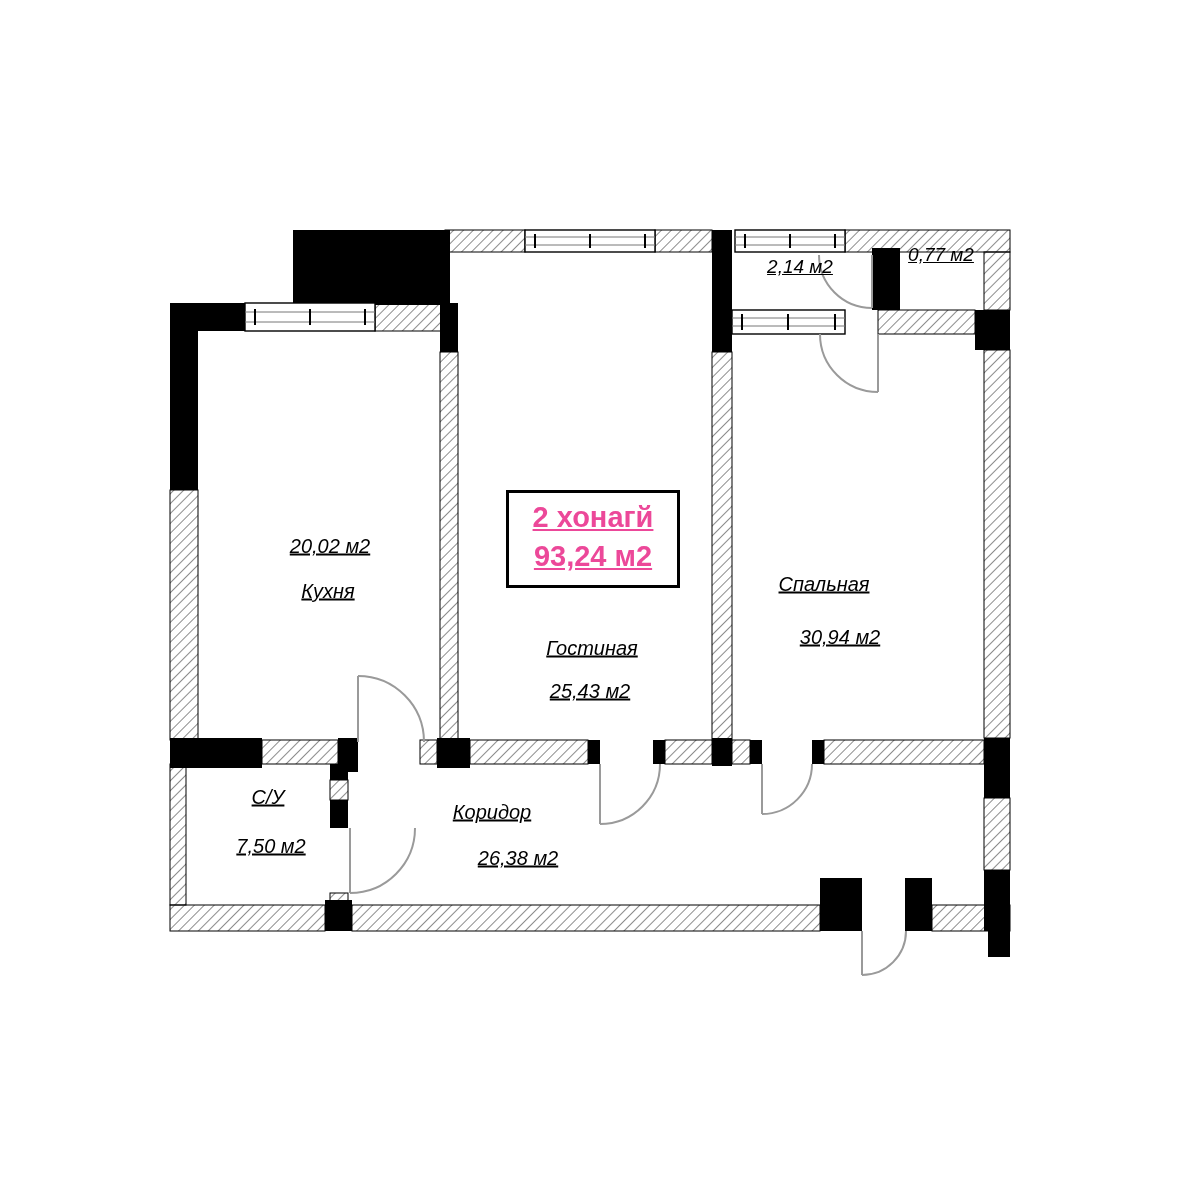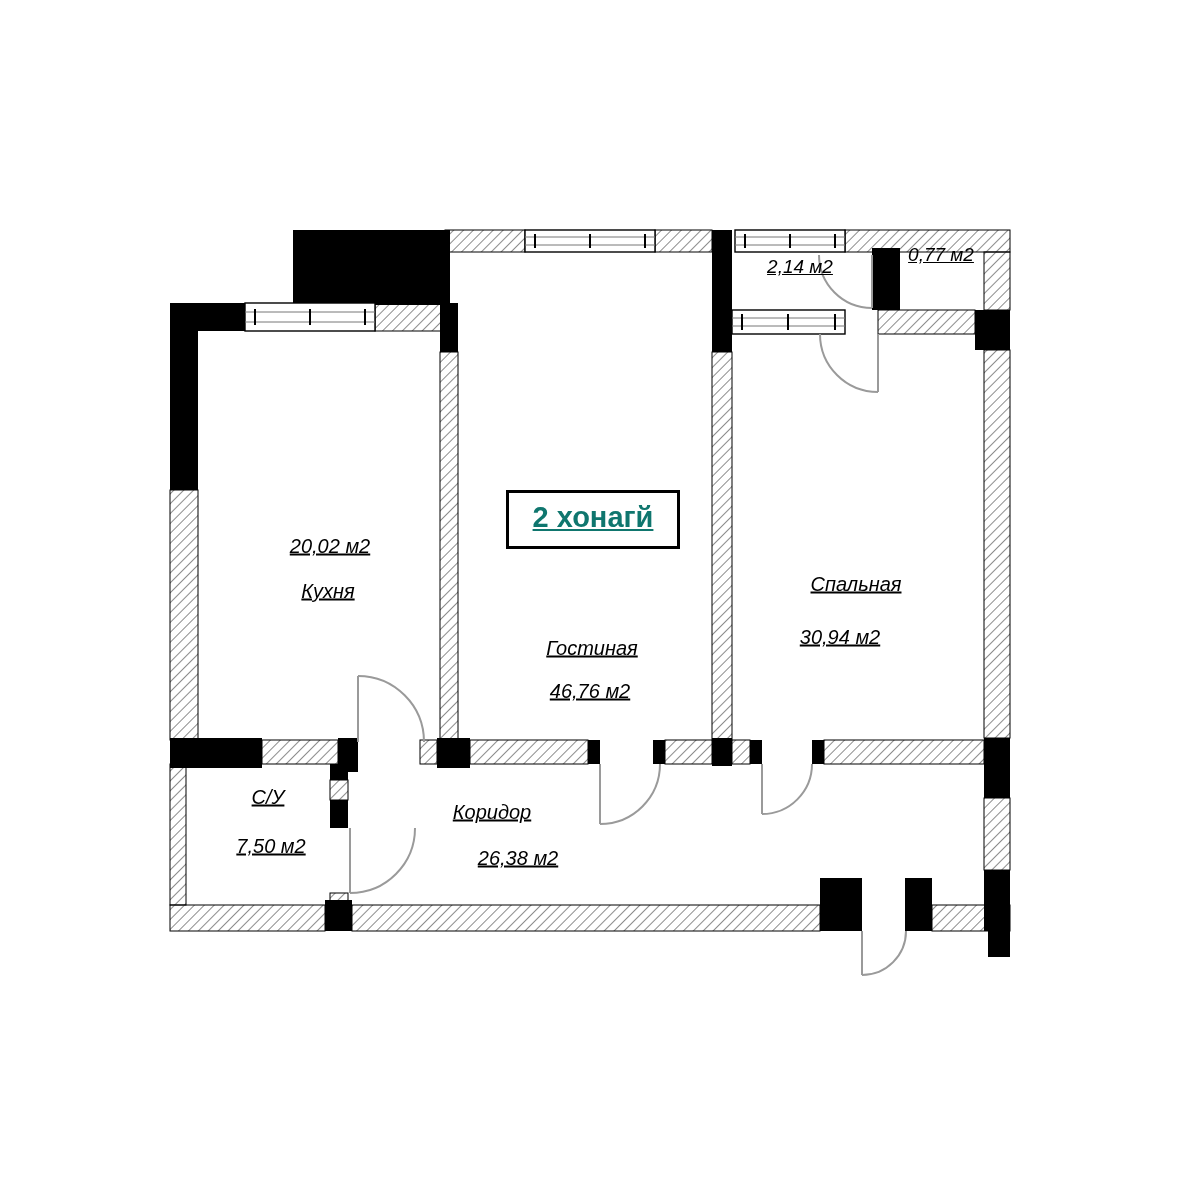--- a/index.html
+++ b/index.html
@@ -6,21 +6,21 @@
   .stage{position:relative;width:1181px;height:1181px;background:#ffffff;overflow:hidden;
          font-family:"Liberation Sans",sans-serif;}
   .plan-svg{position:absolute;left:0;top:0;}
   .label{position:absolute;transform:translate(-50%,-50%);
          font-style:italic;font-size:20px;color:#000;
          text-decoration:underline;white-space:nowrap;}
   .label.small{font-size:19px;}
   .titlebox{position:absolute;left:506px;top:490px;width:168px;
             border:3px solid #000;background:#fff;text-align:center;
             padding:5px 0 9px;}
-  .titleline{font-weight:bold;font-size:29px;color:#0f766e;
+  .titleline{font-weight:bold;font-size:29px;color:#ec4899;
              text-decoration:underline;line-height:1.35;white-space:nowrap;}
 </style>
 </head>
 <body>
 
 <div class="stage">
 
   <svg class="plan-svg" width="1181" height="1181" viewBox="0 0 1181 1181">
     <defs>
       <pattern id="hatch" width="7" height="7" patternUnits="userSpaceOnUse" patternTransform="rotate(45)">
@@ -142,29 +142,30 @@
       </g>
       <g>
         <line x1="862" y1="931" x2="862" y2="975"></line>
         <path d="M 862 975 A 44 44 0 0 0 906 931"></path>
       </g>
     </g>
   </svg>
 
   <div class="titlebox">
     <div class="titleline">2 хонагй</div>
+    <div class="titleline">93,24 м2</div>
   </div>
 
   <div class="label" style="left:330px;top:546px">20,02 м2</div>
   <div class="label" style="left:328px;top:591px">Кухня</div>
 
   <div class="label" style="left:592px;top:648px">Гостиная</div>
-  <div class="label" style="left:590px;top:691px">46,76 м2</div>
+  <div class="label" style="left:590px;top:691px">25,43 м2</div>
 
-  <div class="label" style="left:856px;top:584px">Спальная</div>
+  <div class="label" style="left:824px;top:584px">Спальная</div>
   <div class="label" style="left:840px;top:637px">30,94 м2</div>
 
   <div class="label" style="left:492px;top:812px">Коридор</div>
   <div class="label" style="left:518px;top:858px">26,38 м2</div>
 
   <div class="label" style="left:268px;top:797px">С/У</div>
   <div class="label" style="left:271px;top:846px">7,50 м2</div>
 
   <div class="label small" style="left:800px;top:267px">2,14 м2</div>
   <div class="label small" style="left:941px;top:255px">0,77 м2</div>

